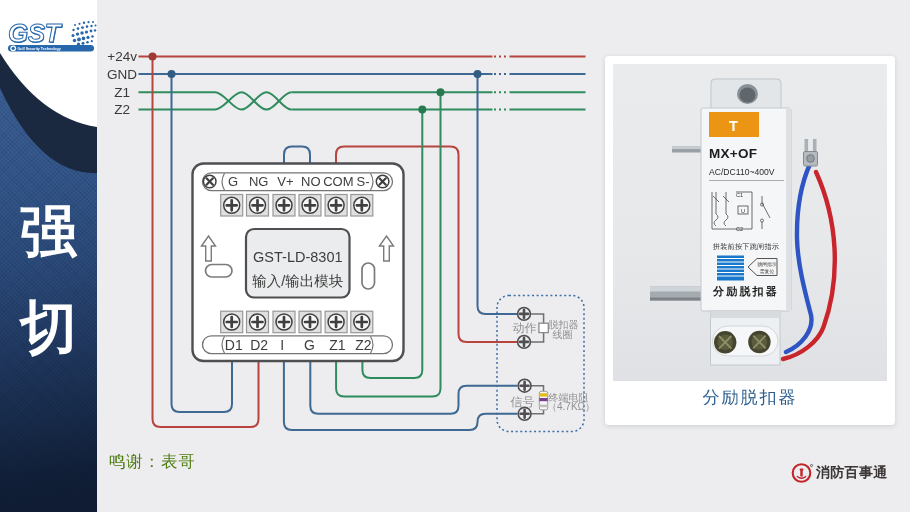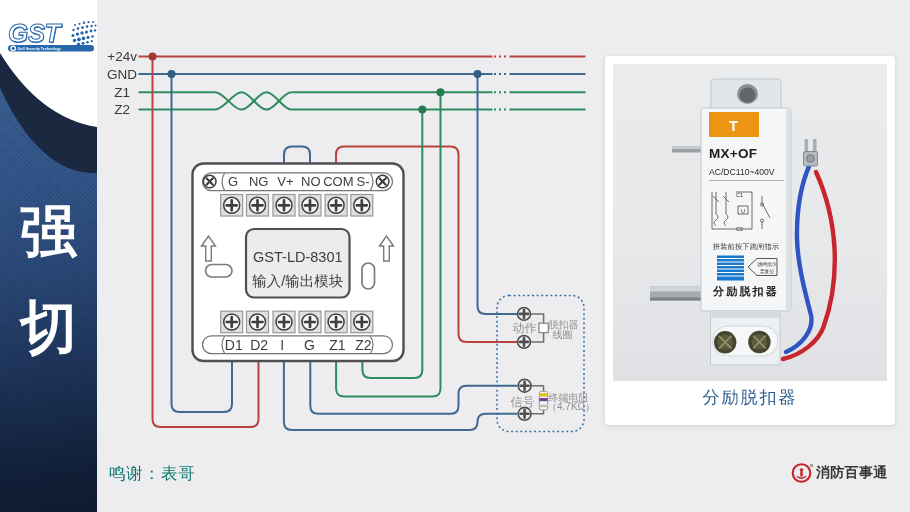--- a/index.html
+++ b/index.html
@@ -9,21 +9,21 @@
  background:
   repeating-linear-gradient(45deg, rgba(8,16,34,0.10) 0 1px, transparent 1px 3px),
   repeating-linear-gradient(-45deg, rgba(8,16,34,0.08) 0 1px, transparent 1px 3px),
   linear-gradient(172deg,#47699c 0%,#3c6095 16%,#33568a 36%,#2b4a7a 52%,#223b64 66%,#182c4c 80%,#111f38 92%,#0f1c33 100%);
 }
 #sidesvg{position:absolute;left:0;top:0;}
 .hanzi{position:absolute;color:#ffffff;font-size:57px;font-weight:bold;width:97px;text-align:center;line-height:1;}
 #panel{position:absolute;left:605px;top:56px;width:290px;height:369px;background:#ffffff;border-radius:4px;box-shadow:0 1px 5px rgba(60,70,90,0.18);}
 #photo{position:absolute;left:8px;top:8px;width:274px;height:317px;background:linear-gradient(180deg,#eaebed 0%,#e7e8ea 60%,#dfe1e4 100%);}
 #caption{position:absolute;left:0;top:329.5px;width:290px;text-align:center;font-size:17px;color:#2a5c8e;letter-spacing:2px;}
-#credit{position:absolute;left:109px;top:463px;font-size:16.5px;color:#0f766e;letter-spacing:0.8px;}
+#credit{position:absolute;left:109px;top:451px;font-size:16.5px;color:#4d7c0f;letter-spacing:0.8px;}
 #brand{position:absolute;left:790px;top:462px;height:22px;}
 #brandtxt{position:absolute;left:26px;top:2px;font-size:14px;font-weight:bold;color:#3b3535;letter-spacing:0.3px;white-space:nowrap;}
 </style>
 </head>
 <body>
 <div id="stage">
 
   <div id="side"></div>
   <svg id="sidesvg" width="97" height="512" viewBox="0 0 97 512">
     <path d="M0,0 H97 V173 Q40,175 0,88 Z" fill="#1b2940"></path>

